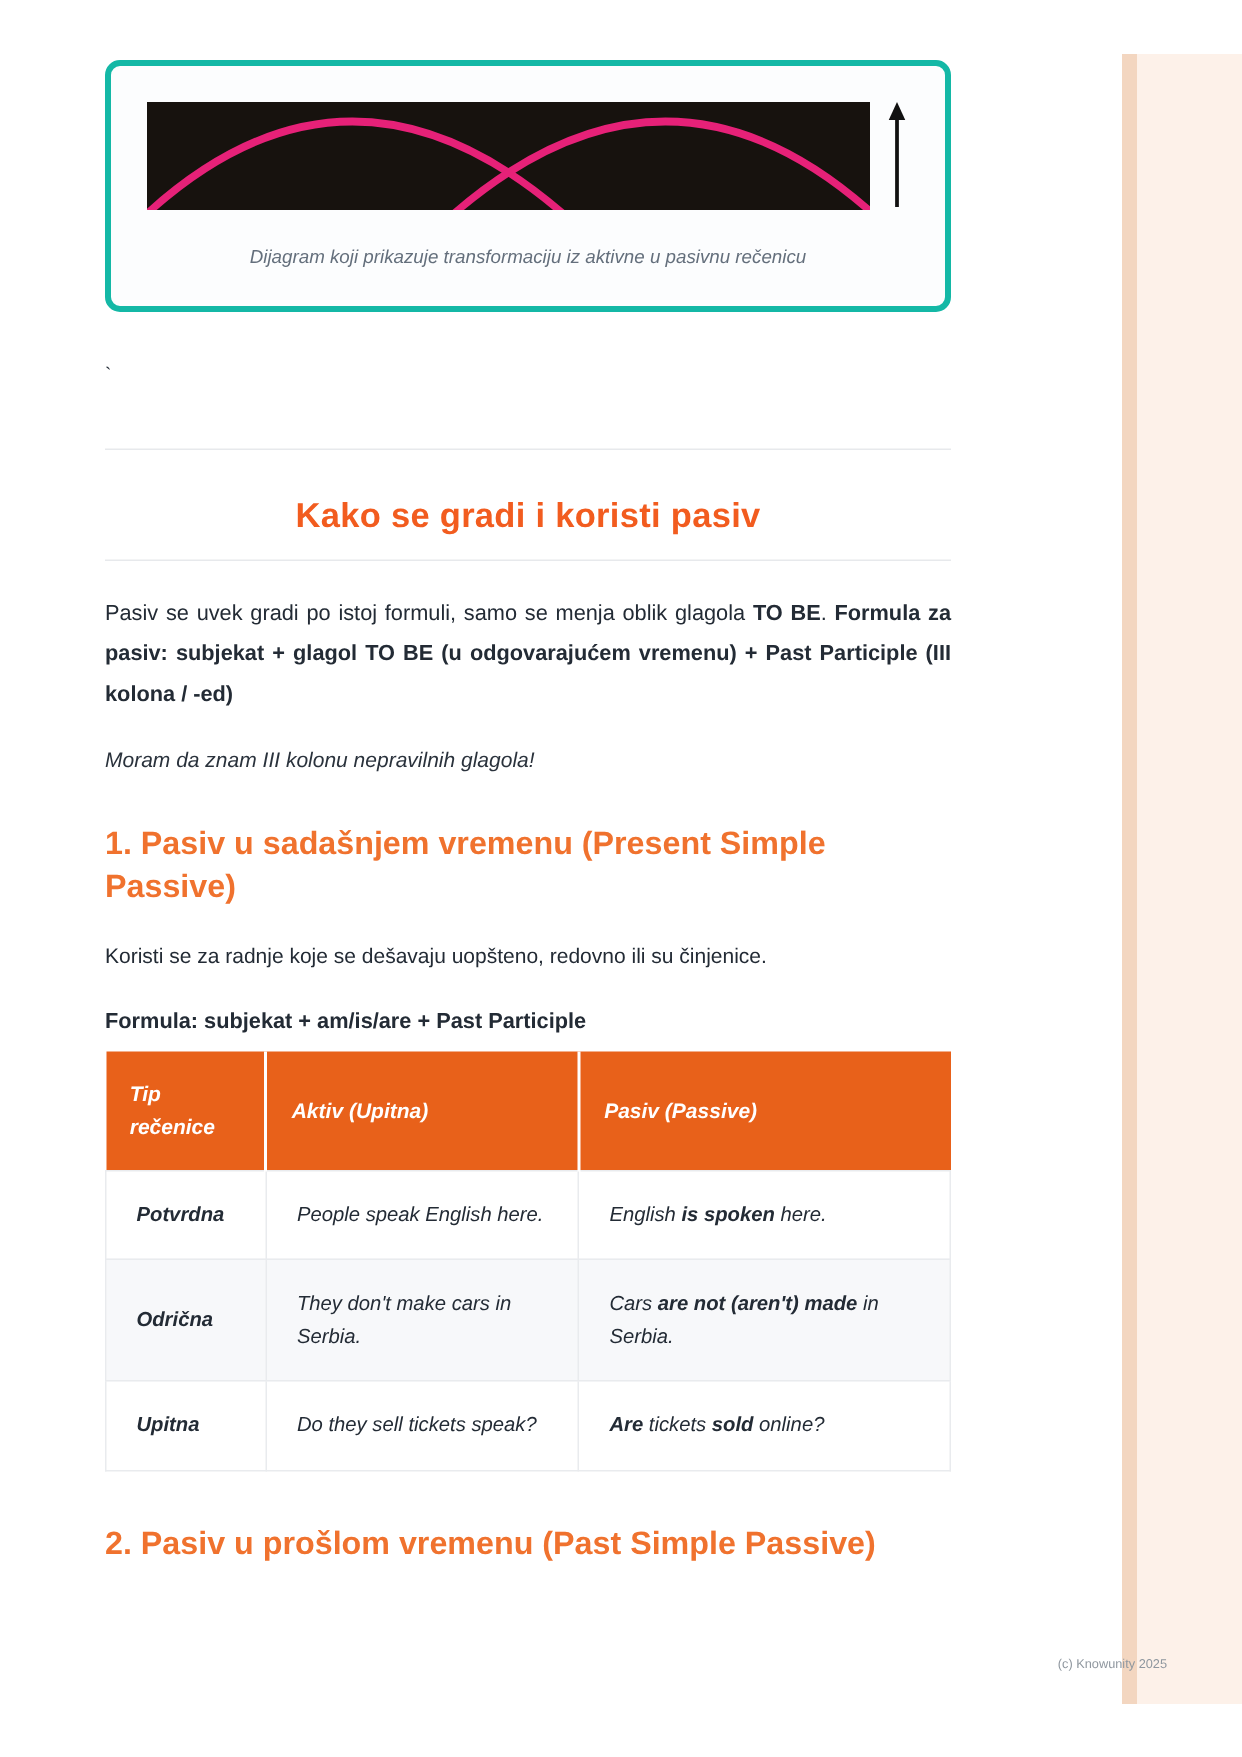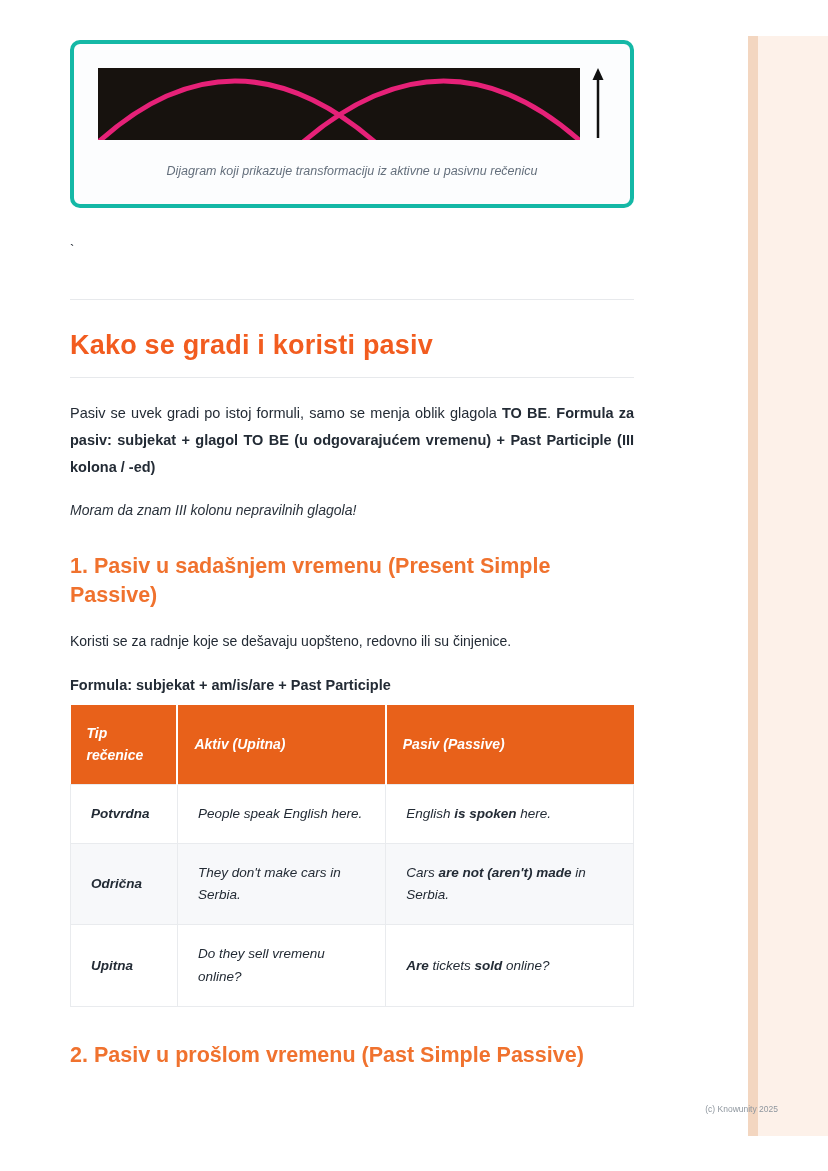--- a/index.html
+++ b/index.html
@@ -57,24 +57,25 @@
     font-size: 12.5px;
     padding: 24px 6px 26px 6px;
   }
 
   .stray { margin-top: 34px; font-size: 13px; color: #232b35; }
 
   .divider { border: none; border-top: 1px solid #e7e9ec; margin-top: 42px; }
 
   h1.page-title {
     margin-top: 30px;
-    font-size: 27px;
+    font-size: 23px;
     font-weight: bold;
     color: #f25c1f;
     letter-spacing: 0.2px;
+    text-align: center;
   }
   .title-divider { border: none; border-top: 1px solid #e7e9ec; margin-top: 16px; }
 
   .intro {
     margin-top: 22px;
     font-size: 14.5px;
     line-height: 1.85;
     text-align: justify;
   }
   .intro .b { font-weight: bold; }
@@ -192,21 +193,21 @@
         <td>People speak English here.</td>
         <td><span>English </span><span class="b">is spoken</span><span> here.</span></td>
       </tr>
       <tr class="alt">
         <td class="row-type">Odrična</td>
         <td>They don't make cars in Serbia.</td>
         <td><span>Cars </span><span class="b">are not (aren't) made</span><span> in Serbia.</span></td>
       </tr>
       <tr>
         <td class="row-type">Upitna</td>
-        <td>Do they sell vremenu online?</td>
+        <td>Do they sell tickets speak?</td>
         <td><span class="b">Are</span><span> tickets </span><span class="b">sold</span><span> online?</span></td>
       </tr>
     </tbody>
   </table>
 
   <h2 class="sub-heading">2. Pasiv u prošlom vremenu (Past Simple Passive)</h2>
 
 </div>
 
 </body></html>

